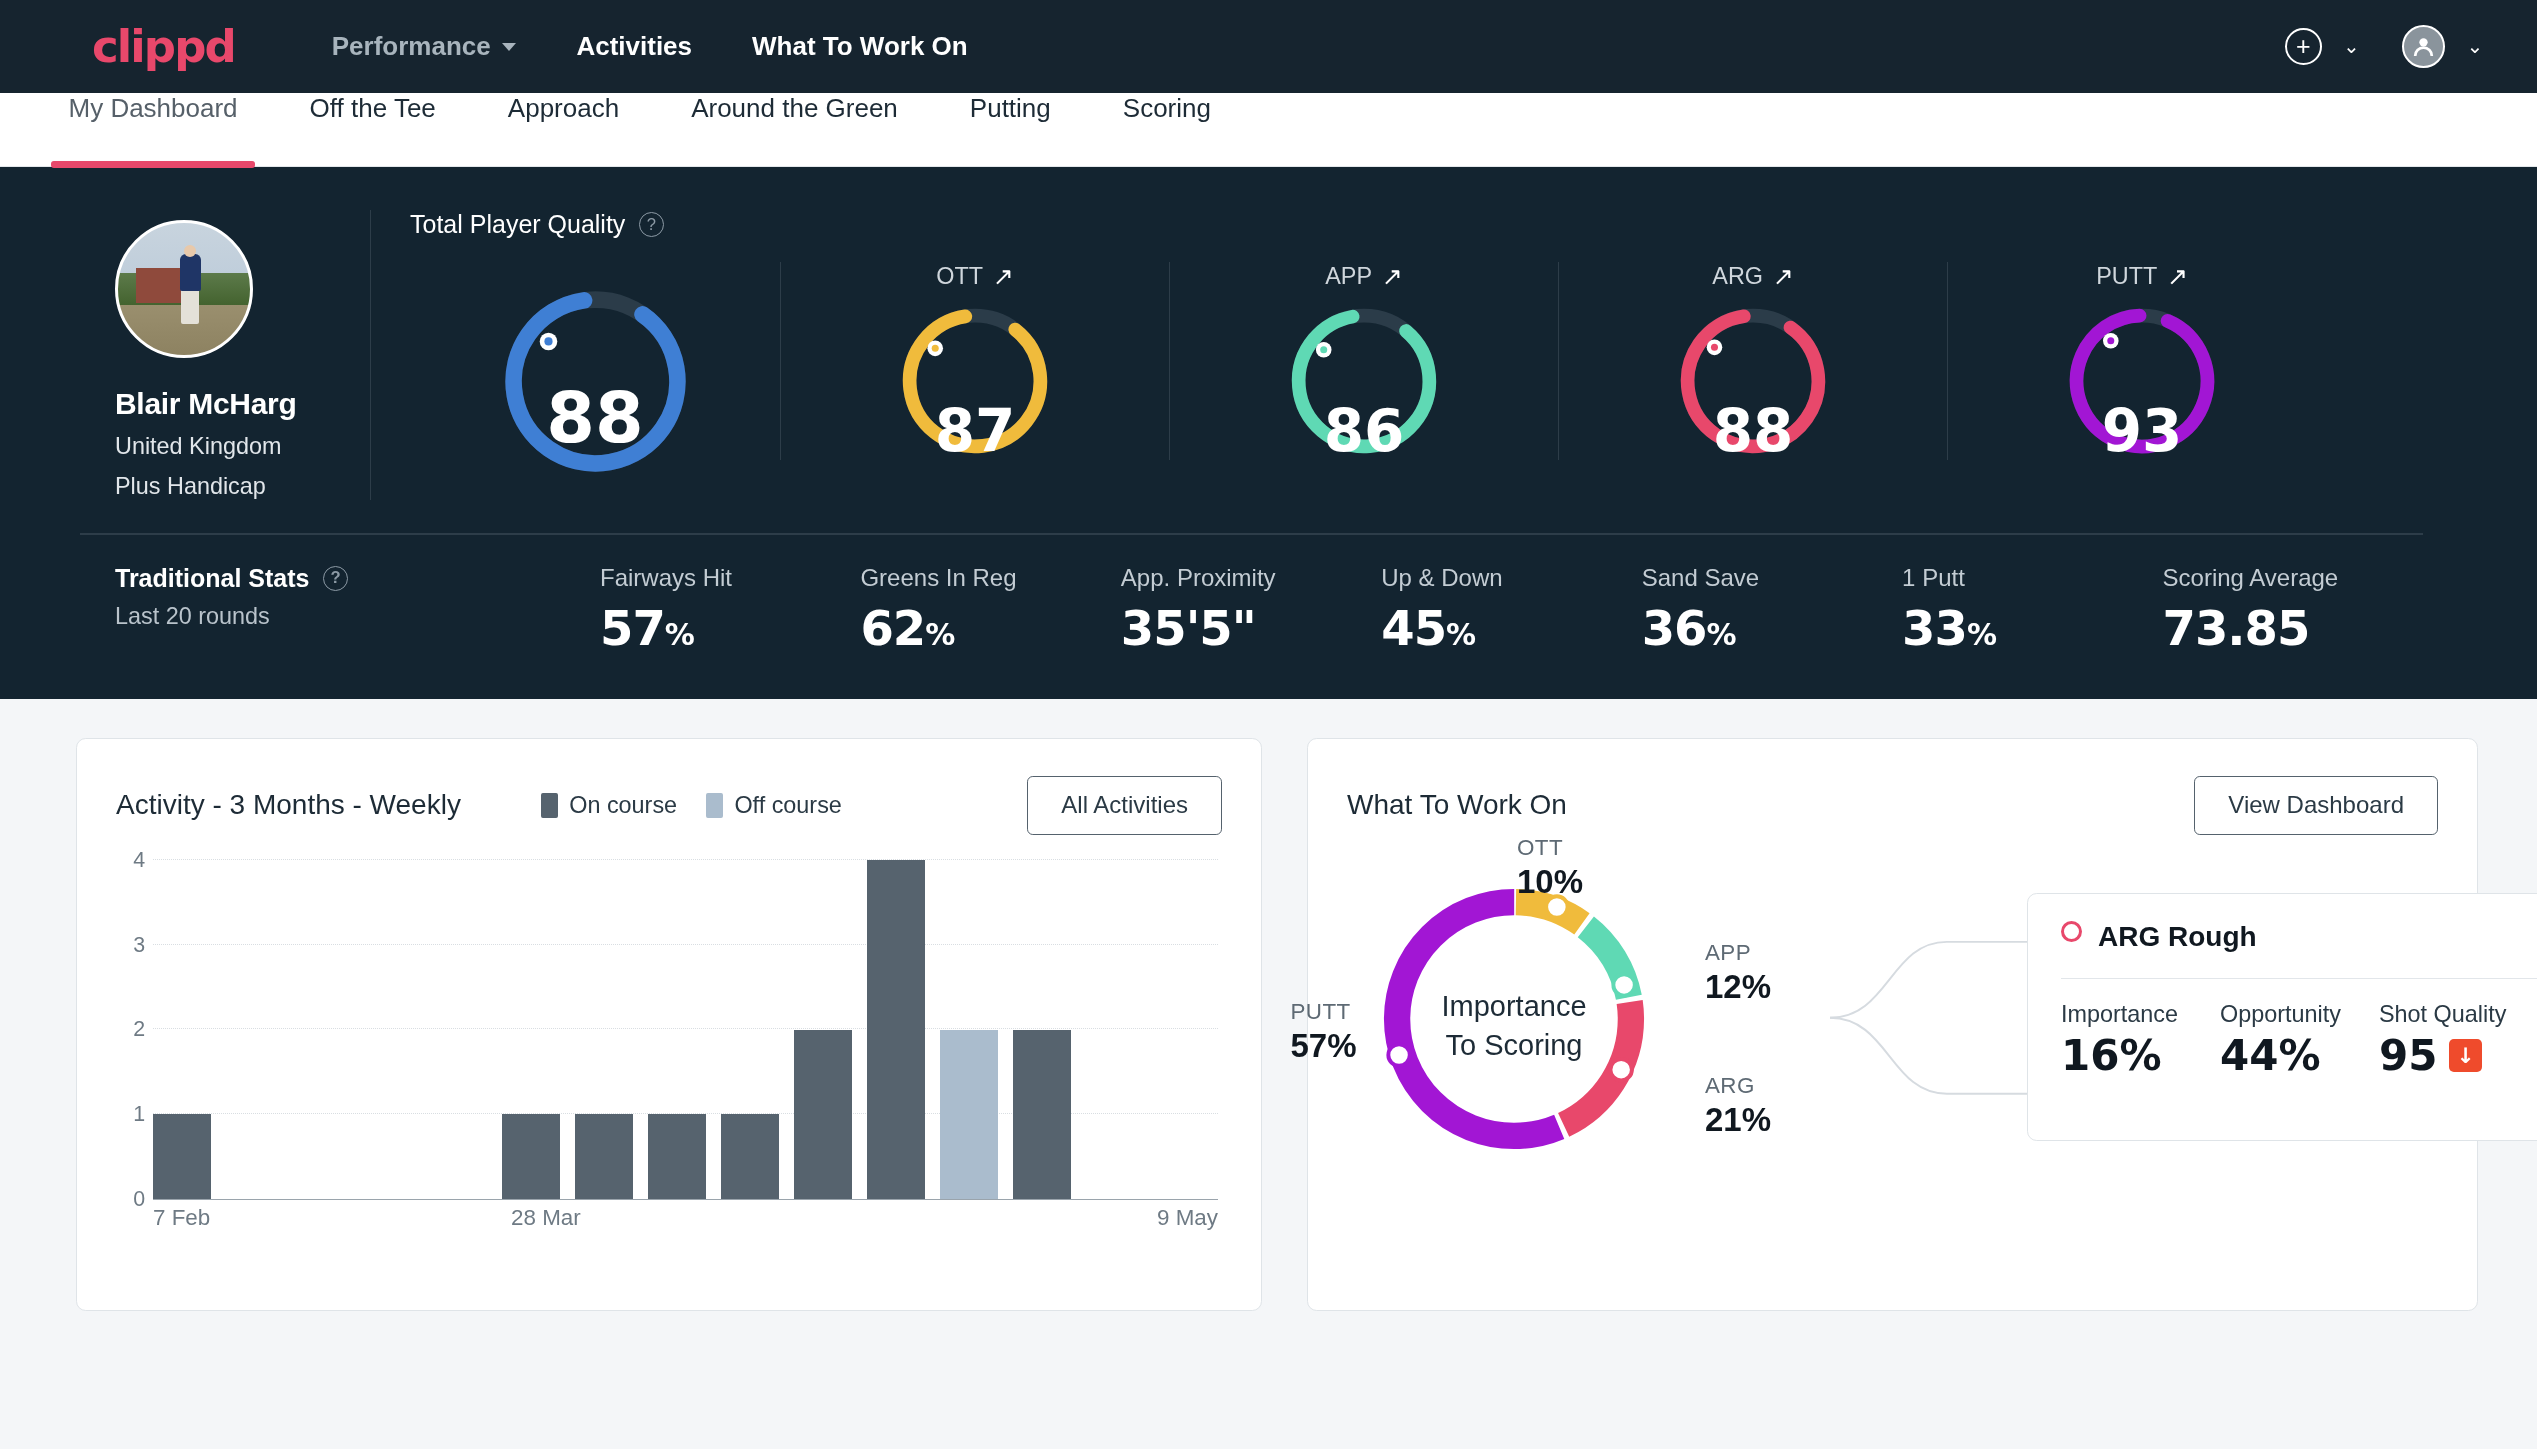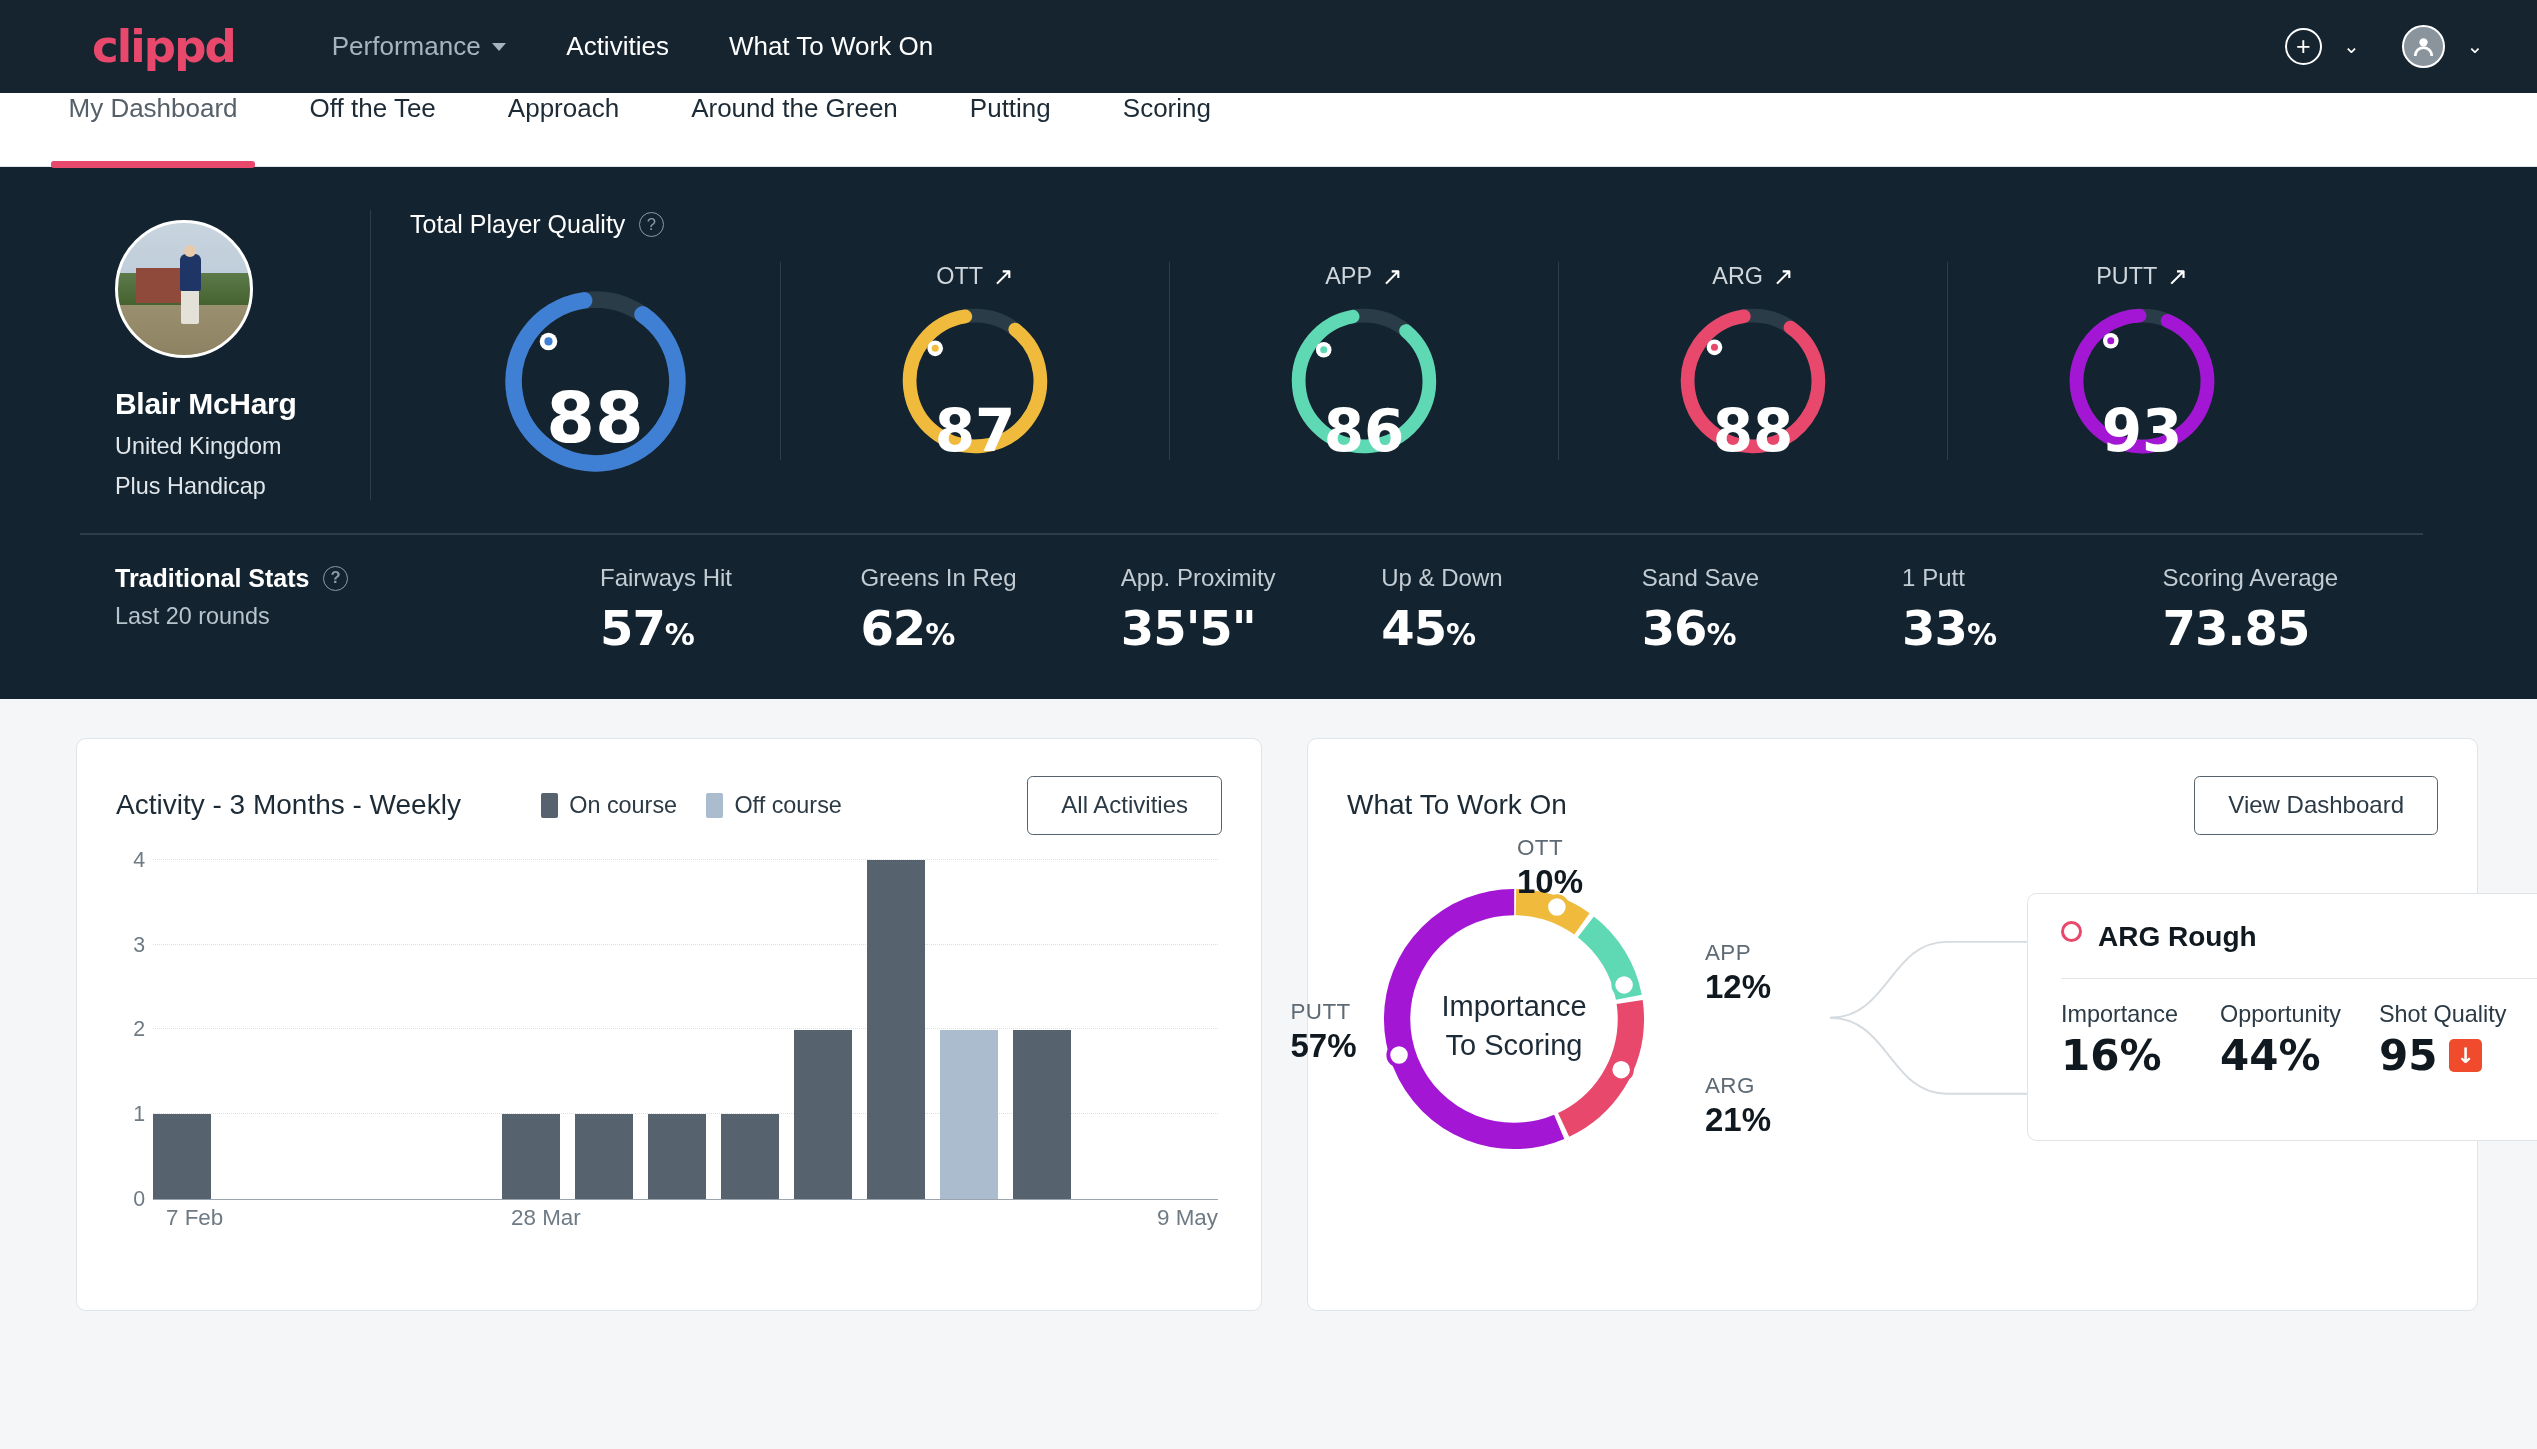--- a/index.html
+++ b/index.html
@@ -14,21 +14,21 @@
   .topnav {
     height: 93px; background: #16242f;
     display: flex; align-items: center; padding: 0 51px;
     position: relative;
   }
   .logo {
     font-size: 45px; font-weight: bold; color: #e8486b;
     letter-spacing: -1.9px; margin-left: 41px; margin-right: 97px;
     font-family: "DejaVu Sans", sans-serif;
   }
-  .navlinks { display: flex; align-items: flex-start; gap: 60px; }
+  .navlinks { display: flex; align-items: flex-start; gap: 60px; font-weight: bold; }
   .navlink {
     font-size: 26px; color: #ffffff; cursor: pointer;
     display: flex; align-items: center; gap: 11.7px;
   }
   .navlink.muted { color: #a8b4bd; }
   .caret {
     display: inline-block; width: 0; height: 0;
     border-left: 7.8px solid transparent; border-right: 7.8px solid transparent;
     border-top: 8.8px solid currentColor;
   }
@@ -456,21 +456,21 @@
         <div class="bar" style="left:422px; width:58px; height:85px;  background:#56636e;"></div>
         <div class="bar" style="left:495px; width:58px; height:85px;  background:#56636e;"></div>
         <div class="bar" style="left:568px; width:58px; height:85px;  background:#56636e;"></div>
         <div class="bar" style="left:641px; width:58px; height:169px; background:#56636e;"></div>
         <div class="bar" style="left:714px; width:58px; height:339px; background:#56636e;"></div>
         <div class="bar" style="left:787px; width:58px; height:169px; background:#aabccd;"></div>
         <div class="bar" style="left:860px; width:58px; height:169px; background:#56636e;"></div>
       </div>
 
       <div class="xlabels">
-        <div class="xl" style="left:13px">7 Feb</div>
+        <div class="xl" style="left:0px">7 Feb</div>
         <div class="xl" style="left:358px">28 Mar</div>
         <div class="xl" style="right:0px">9 May</div>
       </div>
     </div>
   </div>
 
   <div class="card right">
     <div class="card-head">
       <div class="card-title">What To Work On</div>
       <button class="btn-outline">View Dashboard</button>

